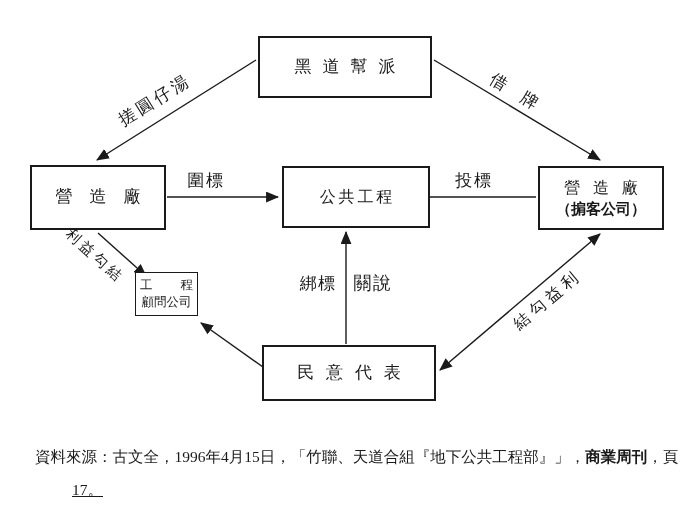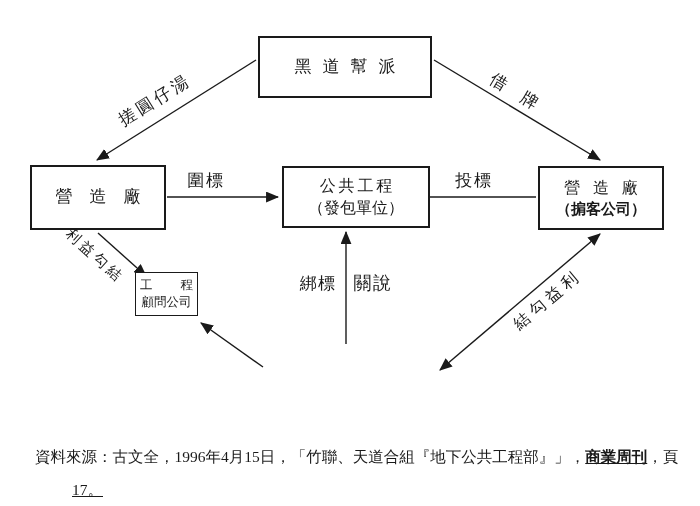--- a/index.html
+++ b/index.html
@@ -58,21 +58,21 @@
   .lbl-tou{left:474px;top:180px;transform:translate(-50%,-50%);letter-spacing:.1em;font-size:17px;}
   .lbl-liyi-left{left:95px;top:256px;transform:translate(-50%,-50%) rotate(42deg);letter-spacing:.25em;font-size:14.5px;}
   .lbl-bang{left:318px;top:283px;transform:translate(-50%,-50%);letter-spacing:.08em;font-size:17px;}
   .lbl-guan{left:373px;top:283px;transform:translate(-50%,-50%);letter-spacing:.08em;font-size:18px;}
   .lbl-liyi-right{left:548px;top:300px;transform:translate(-50%,-50%) rotate(-40deg);letter-spacing:.3em;font-size:16px;}
 
   .caption{
     position:absolute;left:35px;top:441px;width:645px;
     font-size:15.5px;line-height:2.1;
   }
-  .caption .bold{font-weight:bold;text-decoration:underline;}
+  .caption .bold{font-weight:bold;}
   .caption .line2{margin-left:37px;text-decoration:underline;}
 </style>
 </head>
 <body>
 
 <div class="page">
 
   <svg class="arrow-layer" viewBox="0 0 700 506" aria-hidden="true">
     <defs>
       <marker id="ah" viewBox="0 0 12 10" refX="11" refY="5" markerWidth="13" markerHeight="11" markerUnits="userSpaceOnUse" orient="auto-start-reverse">
@@ -92,33 +92,35 @@
   <div class="node node-gang">
     <span class="l">黑道幫派</span>
   </div>
 
   <div class="node node-contractor-left">
     <span class="l">營造廠</span>
   </div>
 
   <div class="node node-public-works">
     <span class="l l1">公共工程</span>
-    <span class="l l2">（發包單位）</span>
   </div>
 
   <div class="node node-contractor-right">
     <span class="l l1">營造廠</span>
     <span class="l l2">（掮客公司）</span>
   </div>
 
   <div class="node node-consultant">
     <span class="l1">工程</span>
     <span class="l2">顧問公司</span>
   </div>
 
+  <div class="node node-representatives">
+    <span class="l">民意代表</span>
+  </div>
 
   <span class="edge-label lbl-cuo">搓圓仔湯</span>
   <span class="edge-label lbl-jie">借牌</span>
   <span class="edge-label lbl-wei">圍標</span>
   <span class="edge-label lbl-tou">投標</span>
   <span class="edge-label lbl-liyi-left">利益勾結</span>
   <span class="edge-label lbl-bang">綁標</span>
   <span class="edge-label lbl-guan">關說</span>
   <span class="edge-label lbl-liyi-right">結勾益利</span>
 

